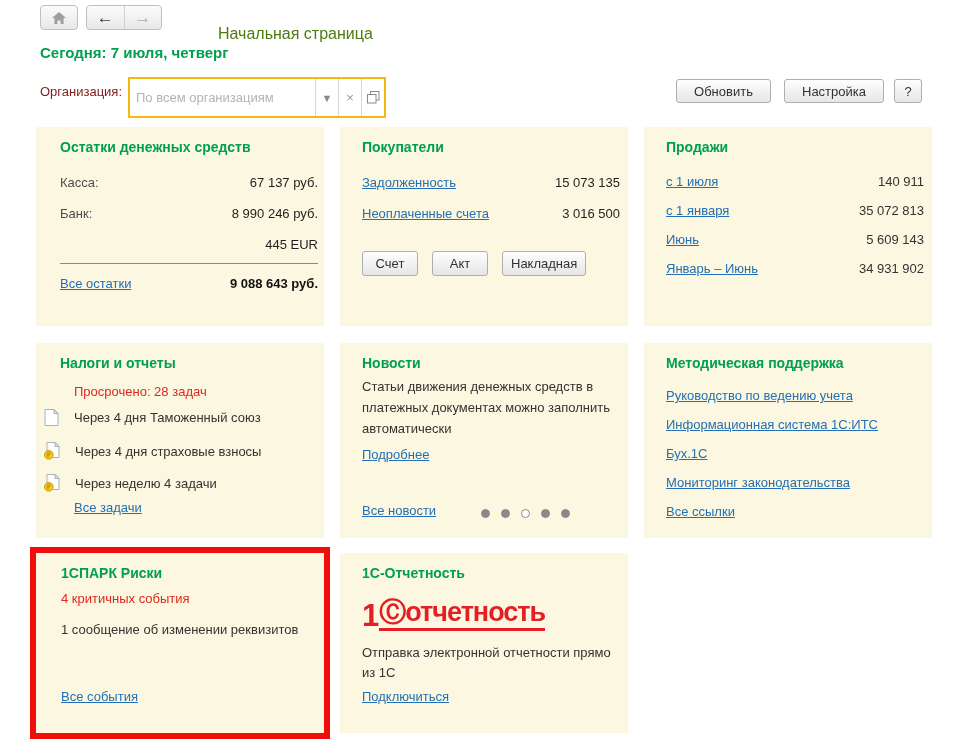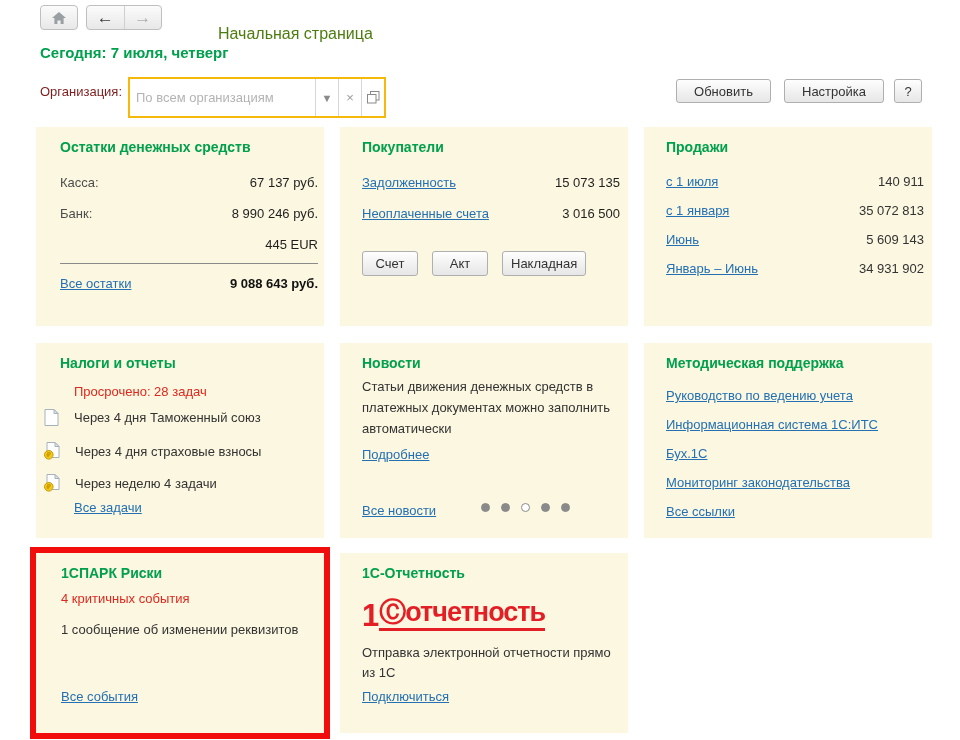--- a/index.html
+++ b/index.html
@@ -66,21 +66,21 @@
 
   
   .overdue { position:absolute; left:38px; top:41px; color:#E0281E; }
   .task { position:absolute; left:8px; display:flex; align-items:center; gap:15px; }
   .task .txt { color:#333; }
   .tasks-all { position:absolute; left:38px; top:157px; }
 
   
   .news-text { position:absolute; left:22px; top:33px; width:252px; line-height:21px; color:#333; }
   .news-more { position:absolute; left:22px; top:104px; }
-  .news-foot { position:absolute; left:22px; right:8px; top:160px; display:flex; align-items:flex-start; }
+  .news-foot { position:absolute; left:22px; right:8px; top:160px; display:flex; align-items:flex-end; }
   .dots { margin-left:auto; margin-right:50px; display:flex; gap:11px; align-items:center; }
   .dot { width:9px; height:9px; border-radius:50%; background:#8A8A8A; border:1px solid #8A8A8A; cursor:pointer; }
   .dot.active { background:#fff; }
 
   
   .link-list { position:absolute; left:22px; top:38px; }
   .link-list div { height:29px; display:flex; align-items:center; }
 
   
   #panel-spark { outline:6px solid #F20D0D; }

